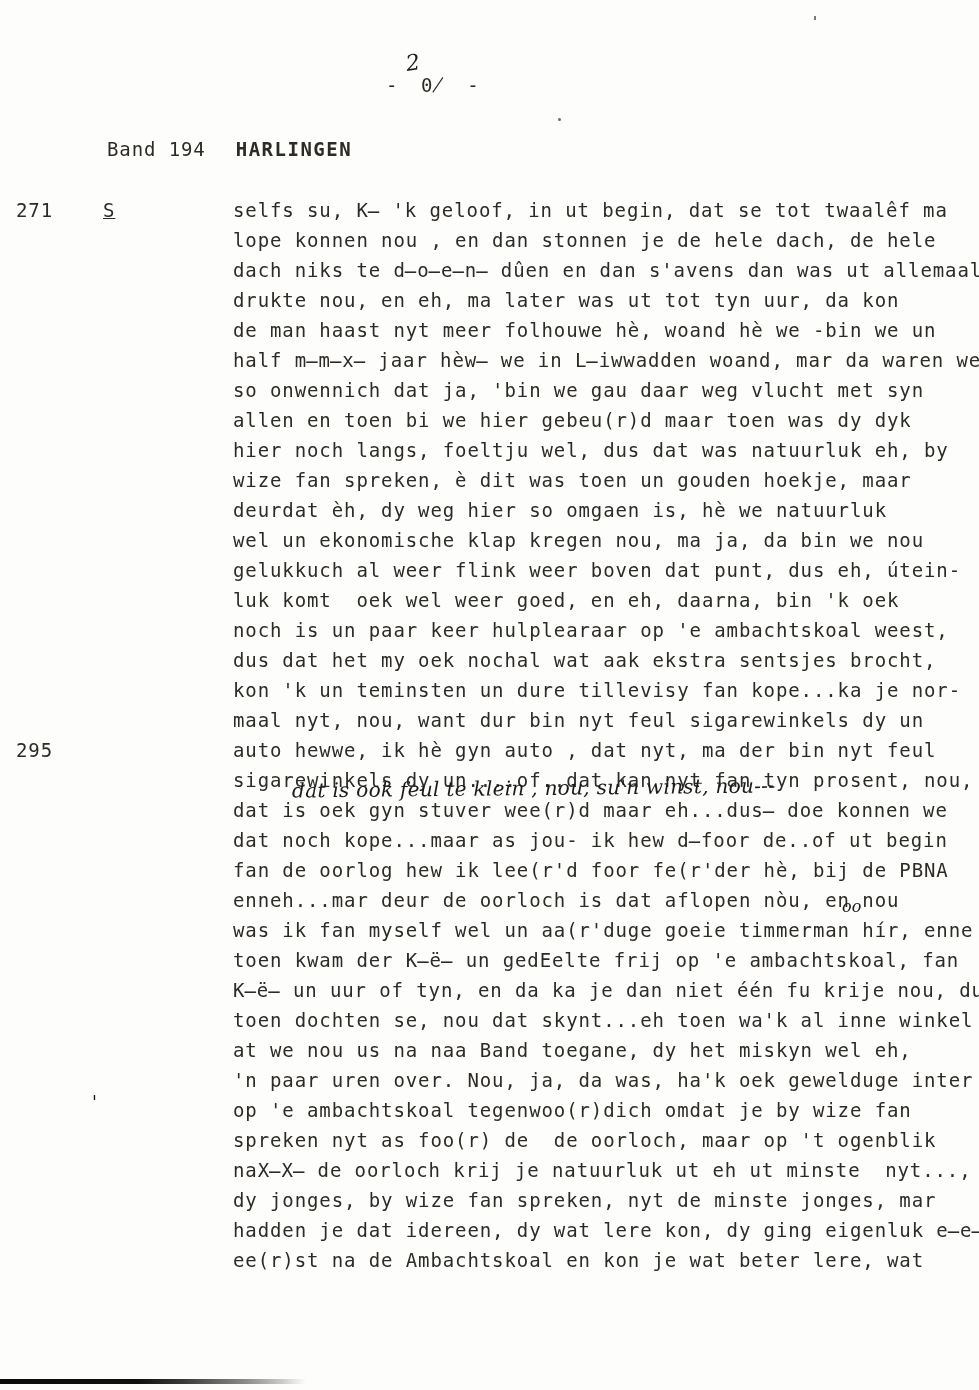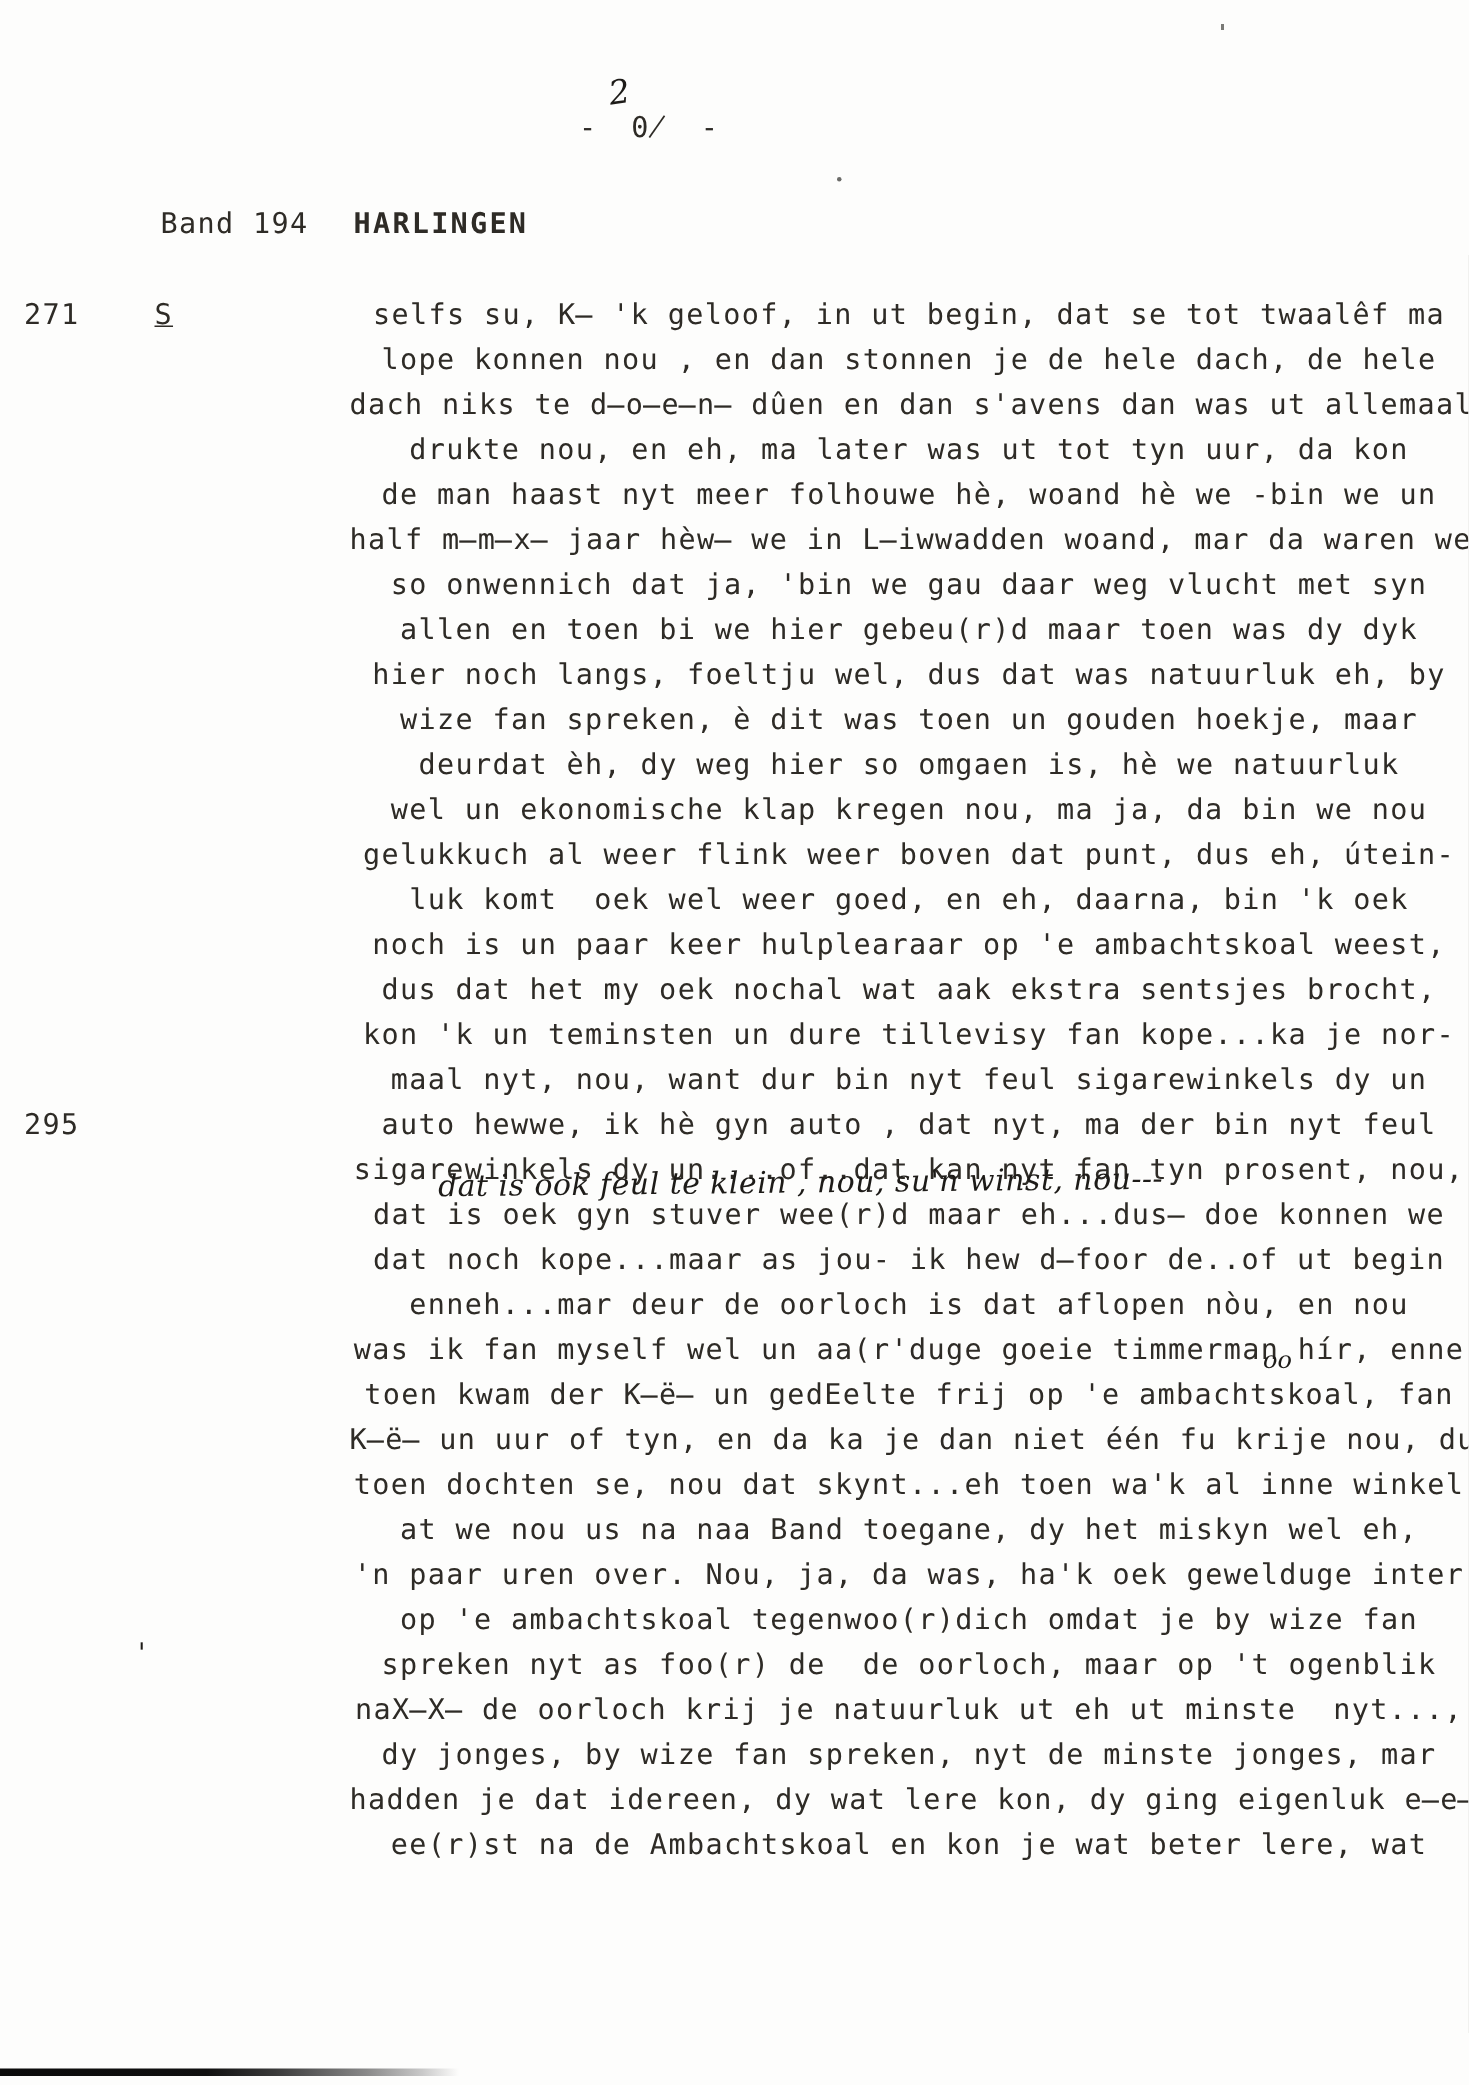--- a/index.html
+++ b/index.html
@@ -28,21 +28,21 @@
   }
   .band-row{
     position:absolute;left:107px;top:138px;
     display:flex;gap:30px;
     font-size:19px;letter-spacing:0.9px;text-align:center;
   }
   .band-title{font-weight:bold;letter-spacing:1.5px;}
   
   .transcript{
     position:absolute;left:0;top:195px;right:0;
-    font-size:19px;line-height:30px;letter-spacing:0.9px;text-align:center;
+    font-size:19px;line-height:30px;letter-spacing:0.9px;
   }
   .line{position:relative;height:30px;white-space:pre;}
   .line .text{display:block;padding-left:233px;}
   .margin-num{position:absolute;left:16px;top:0;}
   .speaker{position:absolute;left:103px;top:0;text-decoration:underline;}
   
   .inserted-line{
     position:absolute;left:292px;top:776px;
     font-size:20px;letter-spacing:0.3px;
     transform:rotate(-0.6deg);
@@ -97,20 +97,21 @@
       <div class="line"><span class="text">gelukkuch al weer flink weer boven dat punt, dus eh, útein-</span></div>
       <div class="line"><span class="text">luk komt  oek wel weer goed, en eh, daarna, bin 'k oek</span></div>
       <div class="line"><span class="text">noch is un paar keer hulplearaar op 'e ambachtskoal weest,</span></div>
       <div class="line"><span class="text">dus dat het my oek nochal wat aak ekstra sentsjes brocht,</span></div>
       <div class="line"><span class="text">kon 'k un teminsten un dure tillevisy fan kope...ka je nor-</span></div>
       <div class="line"><span class="text">maal nyt, nou, want dur bin nyt feul sigarewinkels dy un</span></div>
       <div class="line"><span class="margin-num">295</span><span class="text">auto hewwe, ik hè gyn auto , dat nyt, ma der bin nyt feul</span></div>
       <div class="line"><span class="text">sigarewinkels dy un....of..dat kan nyt fan tyn prosent, nou,</span></div>
       <div class="line"><span class="text">dat is oek gyn stuver wee(r)d maar eh...dus̶ doe konnen we</span></div>
       <div class="line"><span class="text">dat noch kope...maar as jou- ik hew d̶foor de..of ut begin</span></div>
+      <div class="line"><span class="text">fan de oorlog hew ik lee(r'd foor fe(r'der hè, bij de PBNA</span></div>
       <div class="line"><span class="text">enneh...mar deur de oorloch is dat aflopen nòu, en nou</span></div>
       <div class="line"><span class="text">was ik fan myself wel un aa(r'duge goeie timmerman hír, enne</span></div>
       <div class="line"><span class="text">toen kwam der K̶ë̶ un gedEelte frij op 'e ambachtskoal, fan</span></div>
       <div class="line"><span class="text">K̶ë̶ un uur of tyn, en da ka je dan niet één fu krije nou, dus</span></div>
       <div class="line"><span class="text">toen dochten se, nou dat skynt...eh toen wa'k al inne winkel</span></div>
       <div class="line"><span class="text">at we nou us na naa Band toegane, dy het miskyn wel eh,</span></div>
       <div class="line"><span class="text">'n paar uren over. Nou, ja, da was, ha'k oek gewelduge inter</span></div>
       <div class="line"><span class="text">op 'e ambachtskoal tegenwoo(r)dich omdat je by wize fan</span></div>
       <div class="line"><span class="text">spreken nyt as foo(r) de  de oorloch, maar op 't ogenblik</span></div>
       <div class="line"><span class="text">naX̶X̶ de oorloch krij je natuurluk ut eh ut minste  nyt...,</span></div>

